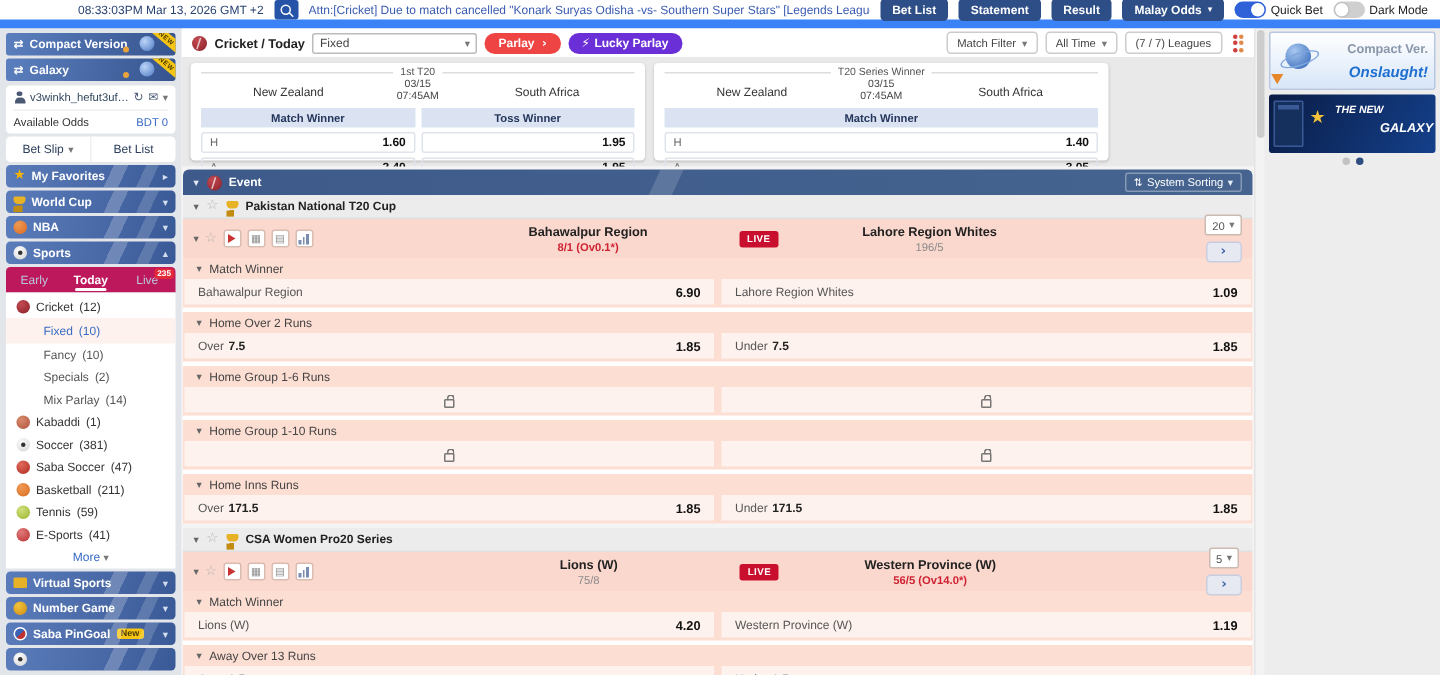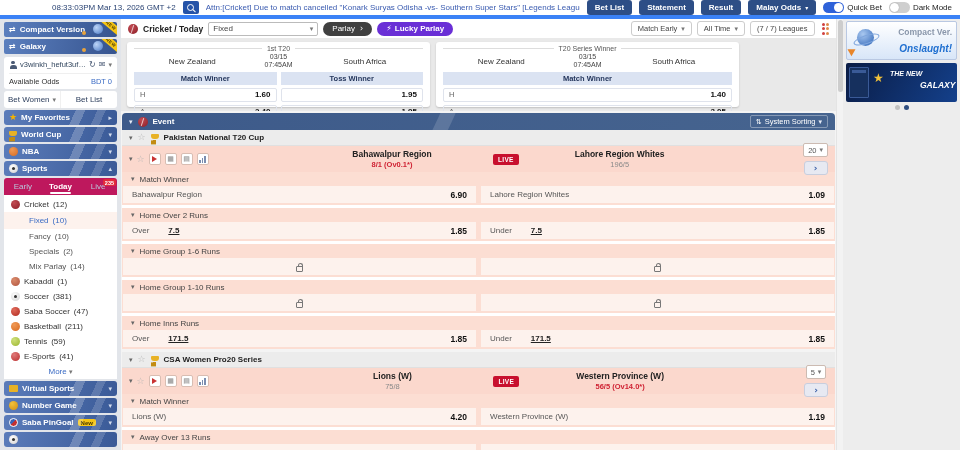--- a/index.html
+++ b/index.html
@@ -1,21 +1,21 @@
 <!DOCTYPE html>
 <html><head>
 <meta charset="utf-8">
 <style>
   * { margin:0; padding:0; box-sizing:border-box; }
   html,body { width:960px; height:450px; overflow:hidden; }
   body { font-family:"Liberation Sans", sans-serif; background:#e9e9e9; color:#222; }
   .glyph { font-family:"DejaVu Sans", sans-serif; }
 
   
-  .topbar { height:19px; background:#fff; border-bottom:4px solid #3b82f6; display:flex; align-items:center; gap:7px; padding:0 8px; }
+  .topbar { height:19px; background:#fff; border-bottom:6px solid #3b82f6; display:flex; align-items:center; gap:7px; padding:0 8px; }
   .time { font-size:8px; color:#2a4373; white-space:nowrap; margin-left:44px; }
   .search-btn { width:16px; height:13px; background:#2553a8; border-radius:2px; position:relative; flex:none; }
   .search-btn::before { content:''; position:absolute; top:2.5px; left:4px; width:5px; height:5px; border:1.3px solid #fff; border-radius:50%; }
   .search-btn::after { content:''; position:absolute; top:9px; left:9.5px; width:3.5px; height:1.4px; background:#fff; transform:rotate(45deg); }
   .announce { flex:1; font-size:8px; color:#3a5bb0; white-space:nowrap; overflow:hidden; text-overflow:clip; }
   .navy-btn { background:#2d4e86; color:#fff; font-size:8px; font-weight:bold; padding:3px 8px; border-radius:3px; white-space:nowrap; cursor:pointer; display:flex; align-items:center; gap:4px; }
   .toggle { display:flex; align-items:center; gap:3px; font-size:8px; color:#222; white-space:nowrap; }
   .switch { width:21px; height:11px; border-radius:6px; position:relative; flex:none; }
   .switch.on { background:#2f62d9; } .switch.on::after { content:''; position:absolute; right:1px; top:1px; width:9px; height:9px; border-radius:50%; background:#fff; }
   .switch.off { background:#cfcfcf; } .switch.off::after { content:''; position:absolute; left:1px; top:1px; width:9px; height:9px; border-radius:50%; background:#fff; box-shadow:0 0 1px rgba(0,0,0,.4); }
@@ -70,21 +70,21 @@
   .more-row { background:#fff; margin:0 4px 2px; text-align:center; font-size:8px; color:#3a6bc4; height:15px; line-height:15px; cursor:pointer; }
   .new-badge { background:#f6c514; color:#4a3a00; font-size:6px; font-weight:bold; border-radius:2px; padding:0.5px 3px; }
 
   
   .toolbar { height:19px; background:#fff; display:flex; align-items:center; gap:5px; padding:0 7px; flex:none; }
   .cricket-ball { width:10px; height:10px; border-radius:50%; background:radial-gradient(circle at 35% 30%, #c24a52, #8c1f28); position:relative; flex:none; }
   .cricket-ball::after { content:''; position:absolute; left:4.4px; top:1px; width:1px; height:8px; background:rgba(255,255,255,.7); transform:rotate(18deg); }
   .crumb { font-size:8.5px; font-weight:bold; color:#222; white-space:nowrap; }
   .fselect { width:110px; border:1px solid #bbb; border-radius:2px; background:#fff; font-size:8px; color:#444; padding:1.5px 4px; display:flex; align-items:center; justify-content:space-between; cursor:pointer; }
   .chev7 { font-size:7px; color:#777; }
-  .parlay-btn { background:#404040; color:#fff; border-radius:9px; font-size:8px; font-weight:normal; padding:2.5px 9px; display:flex; align-items:center; gap:5px; cursor:pointer; white-space:nowrap; }
+  .parlay-btn { background:#ef4444; color:#fff; border-radius:9px; font-size:8px; font-weight:bold; padding:2.5px 9px; display:flex; align-items:center; gap:5px; cursor:pointer; white-space:nowrap; }
   .lucky-btn { background:#6a2fd6; color:#fff; border-radius:9px; font-size:8px; font-weight:bold; padding:2.5px 9px; display:flex; align-items:center; gap:3px; cursor:pointer; white-space:nowrap; }
   .tb-spacer { flex:1; }
   .filter-pill { border:1px solid #ccc; border-radius:3px; background:#fff; font-size:7.5px; color:#444; padding:2px 6px; display:flex; align-items:center; gap:4px; cursor:pointer; white-space:nowrap; }
   .dots-ic { display:grid; grid-template-columns:3px 3px; grid-gap:1.5px; cursor:pointer; margin-left:2px; }
   .dots-ic i { width:3px; height:3px; border-radius:50%; background:#d04040; }
   .dots-ic i:nth-child(even){ background:#e08a4a; }
 
   
   .featured { height:73px; background:#e9e9e9; display:flex; gap:6px; padding:4px 6px; flex:none; }
   .fcard { width:303px; background:#fff; border-radius:3px; box-shadow:0 1px 2px rgba(0,0,0,.18); padding:3px 7px 4px; flex:none; }
@@ -124,21 +124,21 @@
   .m-score.gray { color:#8a8a8a; }
   .live-pill { background:#c8102e; color:#fff; font-size:6.5px; font-weight:bold; padding:2px 5px; border-radius:2px; letter-spacing:.3px; }
   .m-controls { display:flex; align-items:center; gap:4px;flex-direction:column; }
   .count-select { border:1px solid #ccbbb2; background:#fff; border-radius:2px; font-size:7.5px; color:#555; padding:1.5px 4px; display:flex; align-items:center; gap:3px; cursor:pointer; }
   .next-btn { width:24px; height:14px; background:#e7e9f2; border:1px solid #c8cede; border-radius:3px; color:#3a5fa8; font-size:9px; font-weight:bold; display:flex; align-items:center; justify-content:center; cursor:pointer; }
   .markets { background:#fff; }
   .market { background:#fcded3; margin-bottom:3px; padding-bottom:2px; }
   .market-head { display:flex; align-items:center; gap:5px; height:14px; padding:0 9px; font-size:8px; color:#444; cursor:pointer; }
   .sel-row { display:flex; gap:5px; padding:0 1px; }
   .sel { flex:1; height:17px; background:#fdf2ed; display:flex; align-items:center; padding:0 9px; font-size:8px; color:#555; cursor:pointer; }
-  .sel .line { font-weight:bold; color:#222; margin-left:19px;text-decoration:underline; }
+  .sel .line { font-weight:bold; color:#222; margin-left:3px; }
   .sel b { margin-left:auto; color:#111; font-size:8.5px; }
   .sel.locked { justify-content:center; cursor:default; }
   .lock { width:7px; height:6px; border:1px solid #777; border-radius:1px; position:relative; margin-top:4px; }
   .lock::before { content:''; position:absolute; top:-4px; left:1.2px; width:3px; height:3.4px; border:1px solid #777; border-bottom:none; border-radius:2.5px 2.5px 0 0; }
 
   
   .banner1 { height:39px; border:1px solid #b9c8e2; border-radius:2px; background:linear-gradient(180deg,#ffffff,#d8e6f8); position:relative; overflow:hidden; cursor:pointer; }
   .planet2 { position:absolute; left:10px; top:7px; width:17px; height:17px; border-radius:50%; background:radial-gradient(circle at 35% 30%, #a9c8f0, #2b62b5); }
   .planet2::after { content:''; position:absolute; left:-4px; top:6px; width:25px; height:7px; border:1.5px solid #7fa6dd; border-radius:50%; transform:rotate(-18deg); }
   .rocket { position:absolute; left:2px; bottom:4px; width:0; height:0; border-left:7px solid #e8862a; border-top:4px solid transparent; border-bottom:4px solid transparent; transform:rotate(-30deg); }
@@ -203,21 +203,21 @@
         <span class="chev7 glyph">▾</span>
       </div>
       <div class="fund-row">
         <span>Available Odds</span>
         <span class="fund-val">BDT 0</span>
       </div>
     </div>
 
     <div class="slip-tabs">
       <span class="slip-tab">
-        <span>Bet Women</span>
+        <span>Bet Slip</span>
         <span class="chev7 glyph">▾</span>
       </span>
       <span class="slip-tab">
         <span>Bet List</span>
       </span>
     </div>
 
     <div class="side-header">
       <span class="ic-star glyph">★</span>
       <span class="hdr-label">My Favorites</span>
@@ -339,21 +339,21 @@
       <span class="parlay-btn">
         <span>Parlay</span>
         <span class="glyph" style="font-size:8px">›</span>
       </span>
       <span class="lucky-btn">
         <span class="glyph" style="font-size:8px">⚡</span>
         <span>Lucky Parlay</span>
       </span>
       <span class="tb-spacer"></span>
       <span class="filter-pill">
-        <span>Match Early</span>
+        <span>Match Filter</span>
         <span class="chev7 glyph">▾</span>
       </span>
       <span class="filter-pill">
         <span>All Time</span>
         <span class="chev7 glyph">▾</span>
       </span>
       <span class="filter-pill">
         <span>(7 / 7) Leagues</span>
       </span>
       <span class="dots-ic">

